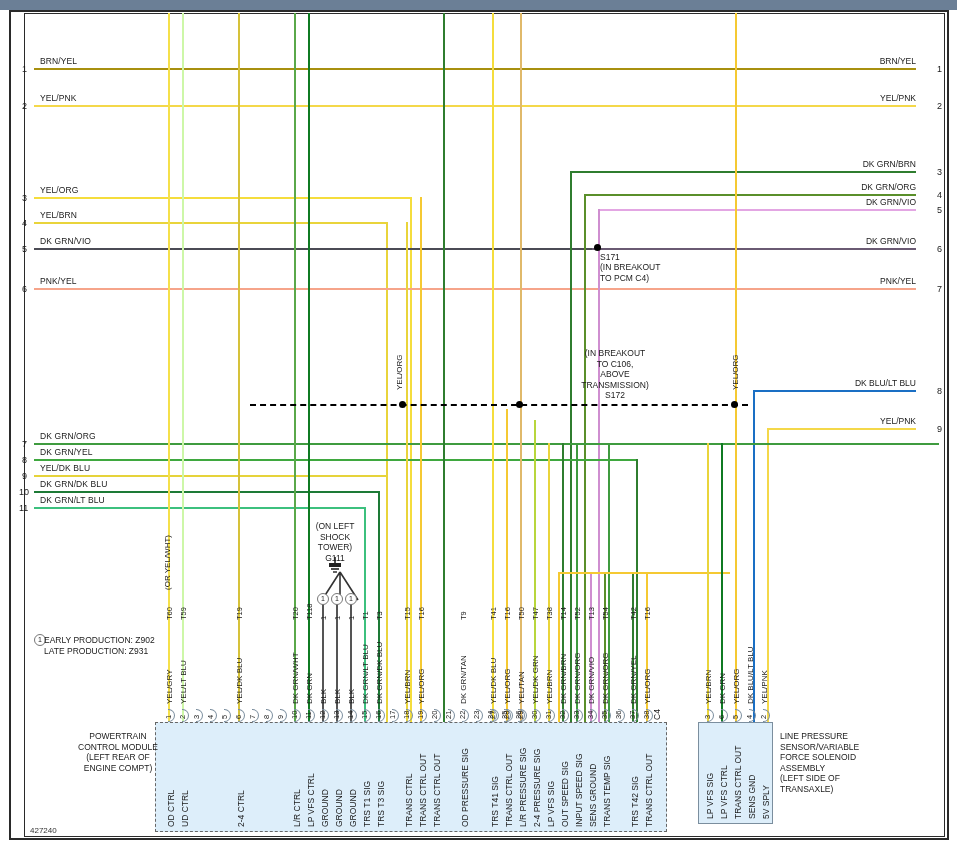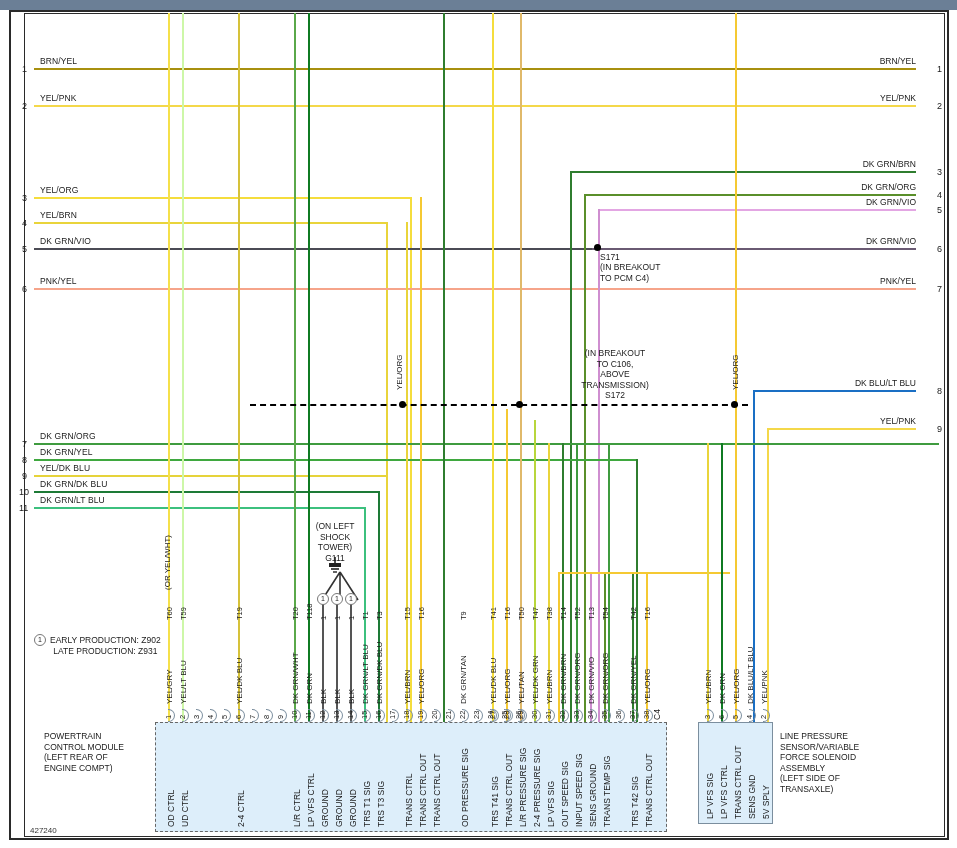--- a/index.html
+++ b/index.html
@@ -153,27 +153,27 @@
 
   <div class="vlbl" style="left:395px;top:390px;">YEL/ORG</div>
   <div class="vlbl" style="left:731px;top:390px;">YEL/ORG</div>
 
   <div class="note-c" style="left:300px;top:521px;width:70px;">(ON LEFT
 SHOCK
 TOWER)</div>
   <div class="note-c" style="left:300px;top:553px;width:70px;">G111</div>
 
   <div class="circnum" style="left:34px;top:634px;">1</div>
-  <div class="note" style="left:50px;top:635px;text-align:center;">EARLY PRODUCTION: Z902
+  <div class="note" style="left:44px;top:635px;">EARLY PRODUCTION: Z902
 LATE PRODUCTION: Z931</div>
 
   <div class="vlbl" style="left:163px;top:590px;">(OR YEL/WHT)</div>
 
   <div class="conn-box" style="left:155px;top:722px;width:512px;height:110px;"></div>
-  <div class="note-c" style="left:44px;top:731px;width:92px;text-align:left;">POWERTRAIN
+  <div class="note-c" style="left:72px;top:731px;width:92px;text-align:center;">POWERTRAIN
 CONTROL MODULE
 (LEFT REAR OF
 ENGINE COMPT)</div>
   <div class="vlbl" style="left:652px;top:720px;font-size:8.5px;">C4</div>
 
   <div class="conn-box-solid" style="left:698px;top:722px;width:75px;height:102px;"></div>
   <div class="note" style="left:780px;top:731px;">LINE PRESSURE
 SENSOR/VARIABLE
 FORCE SOLENOID
 ASSEMBLY

